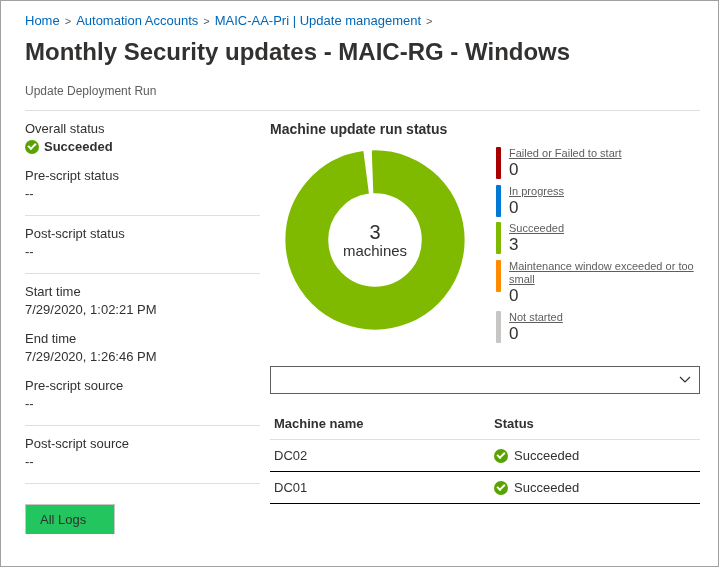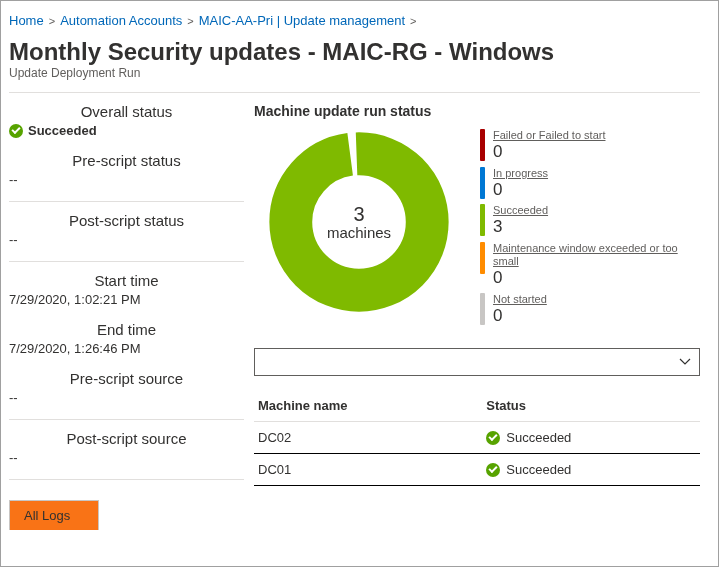--- a/index.html
+++ b/index.html
@@ -6,37 +6,37 @@
   body {
     font-family: "Segoe UI", -apple-system, Arial, sans-serif;
     font-size: 13px;
     color: #323130;
     background: #fff;
     width: 719px;
     height: 567px;
     border: 1px solid #a0a0a0;
     overflow: hidden;
   }
-  .page { padding: 12px 18px 0 8px; }
+  .page { padding: 12px 18px 0 24px; }
 
   
   .breadcrumb { font-size: 13px; color: #0067b8; display:flex; align-items:center; flex-wrap:wrap; gap:4px; }
   .breadcrumb a { color:#0067b8; text-decoration:none; cursor:pointer; }
   .breadcrumb .sep { color:#605e5c; font-size:11px; padding: 0 1px;}
   .title { font-size: 24px; font-weight: 600; color:#323130; margin-top:10px; }
-  .subtitle { font-size: 12px; color:#605e5c; margin-top:0; }
+  .subtitle { font-size: 12px; color:#605e5c; margin-top:18px; }
 
   hr.div { border:none; border-top:1px solid #e1dfdd; margin:12px 0 10px 0; }
 
   .columns { display:flex; }
   .left { width: 245px; padding-right:10px; }
   .right { flex:1; }
 
   .left .block { margin-bottom: 14px; }
-  .left .blabel { font-size:15px; color:#323130; margin-bottom:3px;text-align:center; }
+  .left .blabel { font-size:13px; color:#323130; margin-bottom:3px; }
   .left .bval { font-size:13px; color:#323130; }
   .left .bval.bold { font-weight:600; }
   .left hr { border:none; border-top:1px solid #e1dfdd; margin: 6px 0 10px 0; }
 
   .withicon { display:flex; align-items:center; gap:5px; }
 
   .succ-icon {
     width:14px; height:14px; border-radius:50%;
     background:#57a300; position:relative; flex-shrink:0;
   }
@@ -82,21 +82,21 @@
   }
   table.machines td {
     font-size:13px; color:#323130;
     border-bottom:1px solid #000000; padding:8px 4px;
   }
   .status-cell { display:flex; align-items:center; gap:6px;}
 
   .all-logs-tab {
     border:1px solid #c8c6c4; border-bottom:none;
     display:inline-block; padding:7px 28px 7px 14px; font-size:13px; color:#323130;
-    margin-top:10px; background:#f97316;
+    margin-top:10px; background:#22c55e;
   }
 </style>
 </head>
 <body>
 <div class="page">
 
 <nav class="breadcrumb">
   <a>Home</a>
   <span class="sep">&gt;</span>
   <a>Automation Accounts</a>

